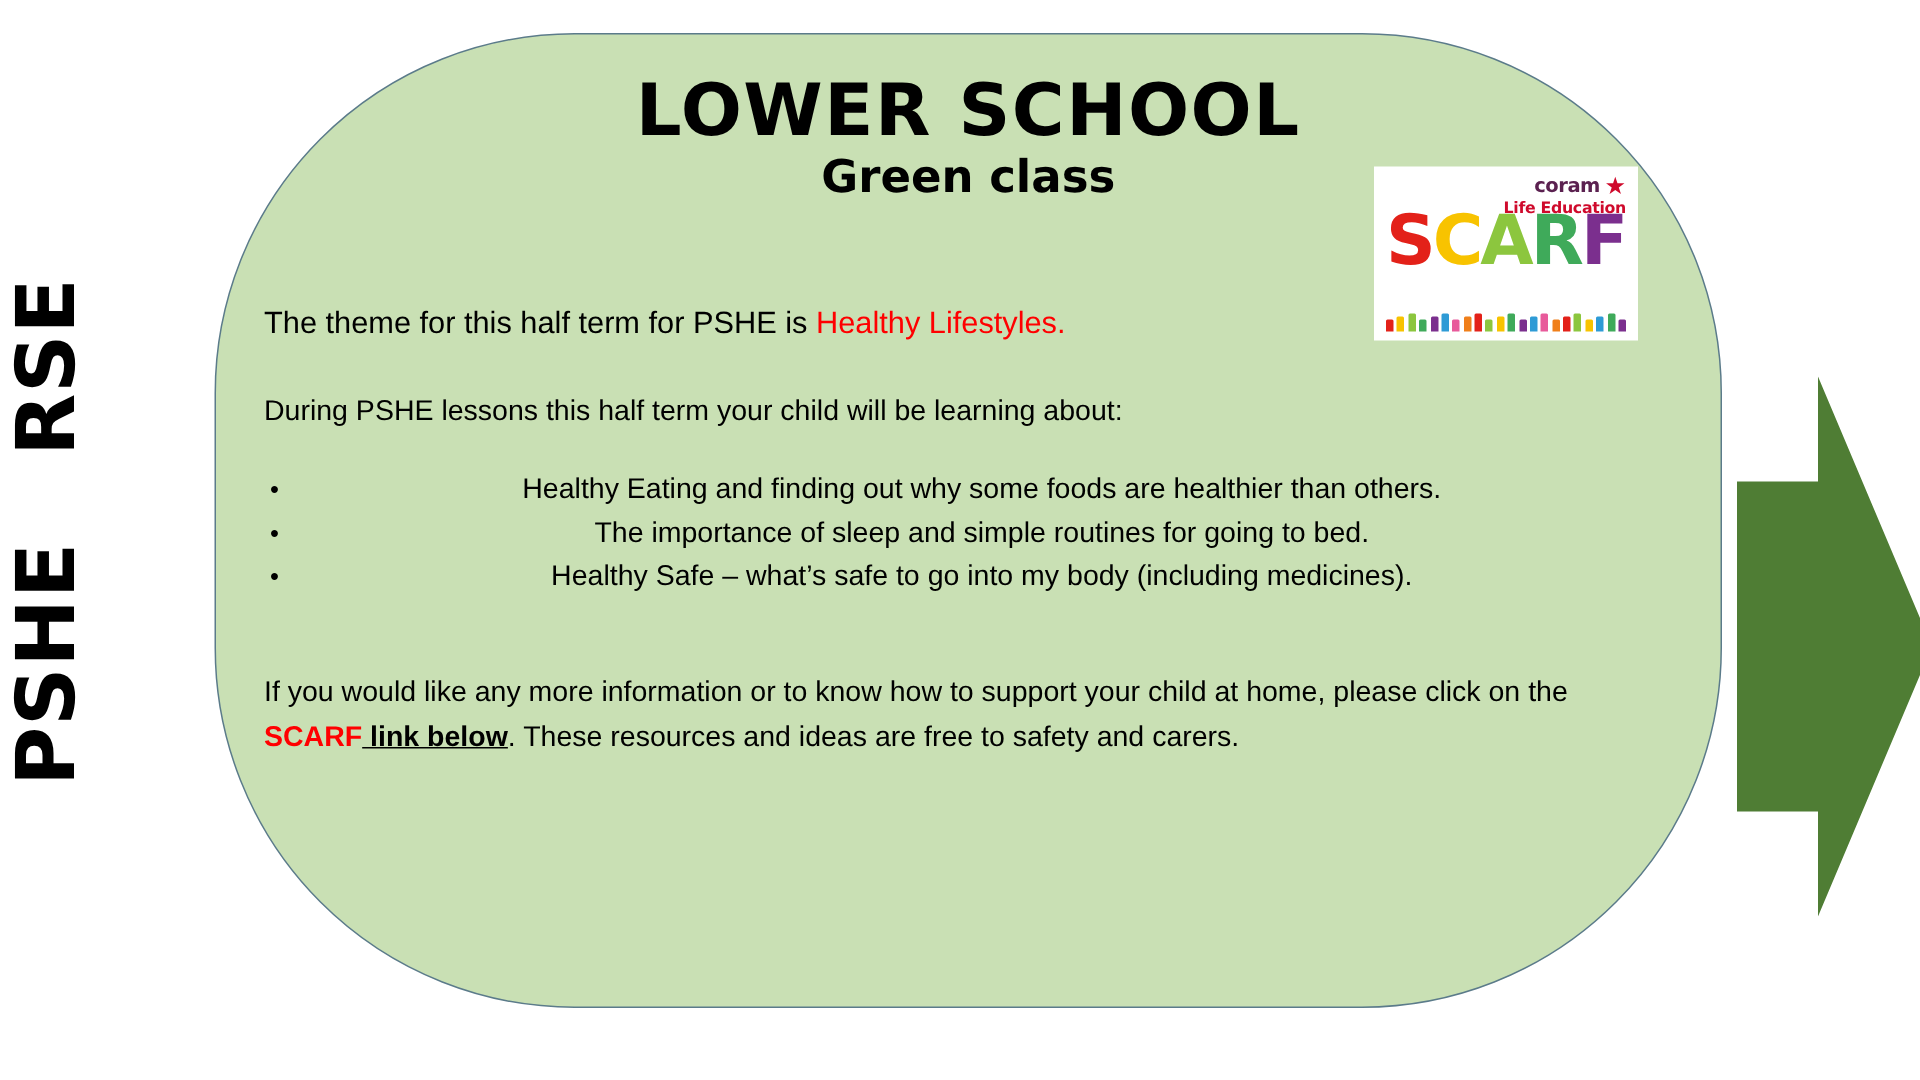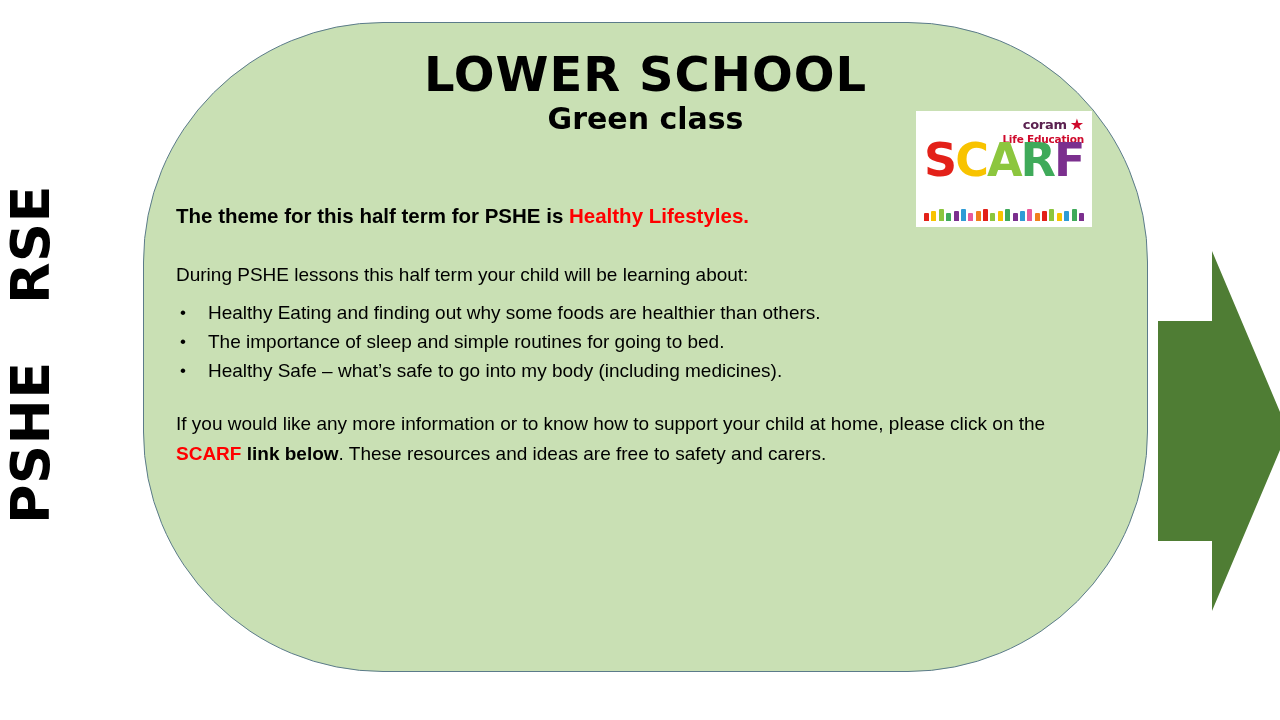--- a/index.html
+++ b/index.html
@@ -156,36 +156,37 @@
   #content {
     position: absolute;
     left: 32px;
     top: 180px;
     width: 925px;
     color: #000000;
     font-family: "Liberation Sans", sans-serif;
   }
   #lead-line {
     font-size: 20.5px;
-    font-weight: bold;
+    font-weight: normal;
     line-height: 1.25;
     margin: 0 0 34px 0;
   }
   #lead-highlight {
     color: #ff0000;
   }
   #intro-line {
     font-size: 19px;
     line-height: 1.25;
-    margin: 0 0 12px 0;
+    margin: 0 0 26px 0;
   }
   #bullet-list {
     list-style: none;
-    margin: 0 0 24px 0;
+    margin: 0 0 48px 0;
     padding: 0;
+    text-align: center;
   }
   #bullet-list li {
     position: relative;
     padding-left: 32px;
     font-size: 19px;
     line-height: 29px;
   }
   #bullet-list li::before {
     content: "\2022";
     position: absolute;
@@ -197,20 +198,21 @@
     font-size: 19px;
     line-height: 30px;
     margin: 0;
   }
   .red-bold {
     color: #ff0000;
     font-weight: bold;
   }
   .black-bold {
     font-weight: bold;
+    text-decoration: underline;
   }
 
   
   #arrow-wrap {
     position: absolute;
     left: 1158px;
     top: 251px;
     width: 130px;
     height: 360px;
   }

